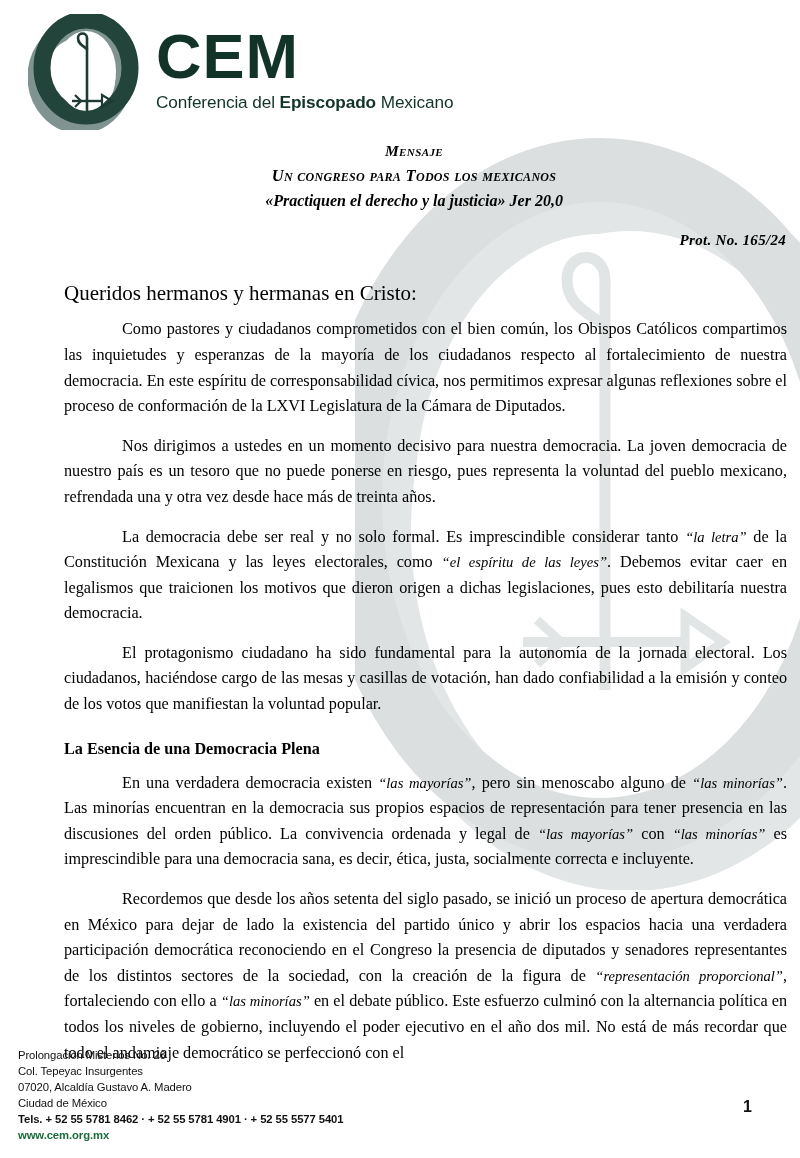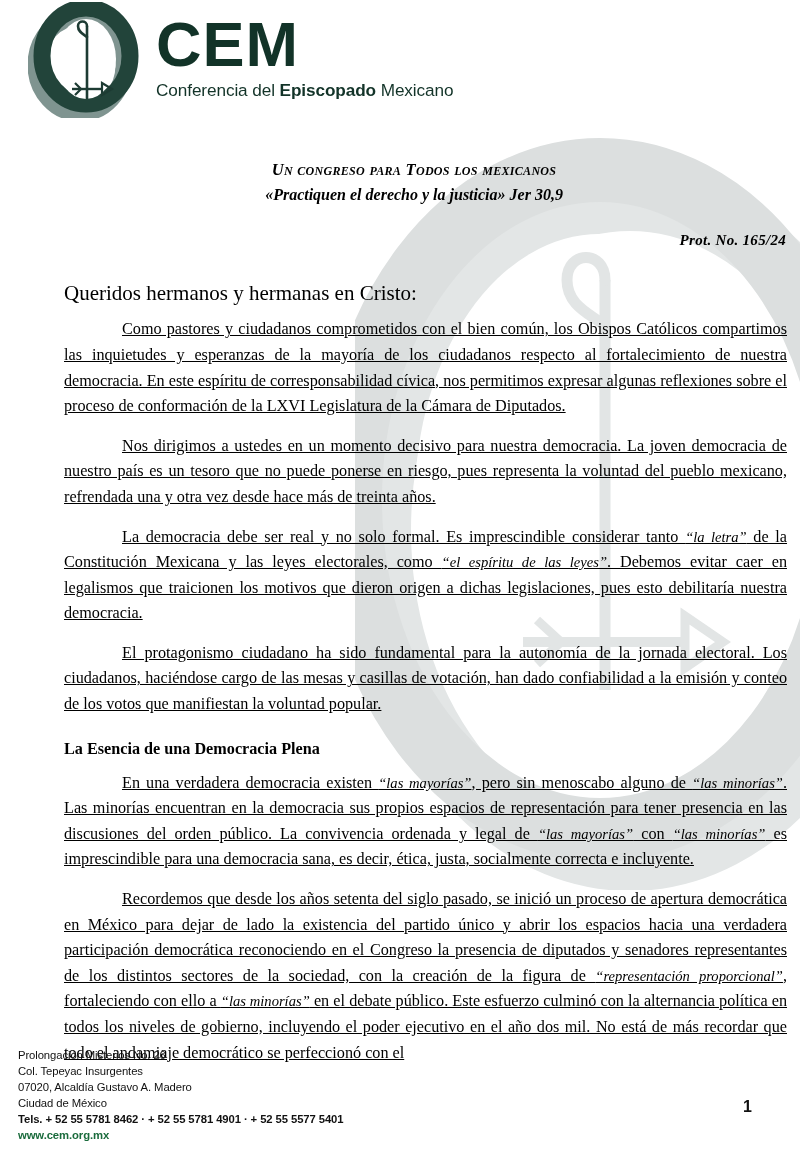--- a/index.html
+++ b/index.html
@@ -29,21 +29,21 @@
     width: 520px;
     height: 760px;
     z-index: 0;
     pointer-events: none;
   }
   .watermark svg { display: block; width: 100%; height: 100%; }
 
   
   .letterhead {
     position: absolute;
-    top: 2px;
+    top: 14px;
     left: 28px;
     z-index: 3;
     display: flex;
     align-items: center;
   }
   .logo-mark {
     width: 122px;
     height: 116px;
     flex: 0 0 auto;
     position: relative;
@@ -90,21 +90,21 @@
     letter-spacing: 0.4px;
     margin-left: 28px;
   }
   .t-line2 {
     font-family: "Liberation Serif", serif;
     font-weight: bold;
     font-style: italic;
     font-variant: small-caps;
     font-size: 16.5px;
     letter-spacing: 0.3px;
-    margin-top: 18px;
+    margin-top: 6px;
     margin-left: 28px;
   }
   .t-line3 {
     font-family: "Liberation Serif", serif;
     font-weight: bold;
     font-style: italic;
     font-size: 16px;
     margin-top: 6px;
     margin-left: 28px;
   }
@@ -134,21 +134,20 @@
     line-height: 1.35;
     margin: 0 0 10px 0;
   }
   p.para {
     font-size: 16.2px;
     line-height: 1.58;
     text-align: justify;
     text-indent: 58px;
     margin: 0 7px 14px 0;
     hyphens: none;
-    text-decoration: underline;
   }
   p.para em {
     font-style: italic;
     font-size: 14.6px;
   }
   h2.section-head {
     font-size: 16.2px;
     font-weight: bold;
     margin: 22px 0 12px 0;
     text-indent: 0;
@@ -230,22 +229,23 @@
         <path d="M47 81 L53 87 L47 93" fill="none" stroke="#1d3b33" stroke-width="2.2"></path>
       </svg>
     </div>
     <div class="logo-word">
       <div class="logo-cem">CEM</div>
       <div class="logo-sub"><span>Conferencia del </span><b>Episcopado</b><span> Mexicano</span></div>
     </div>
   </div>
 
   <div class="titleblock">
+    <div class="t-line1">Mensaje</div>
     <div class="t-line2">Un congreso para Todos los mexicanos</div>
-    <div class="t-line3">«Practiquen el derecho y la justicia» Jer 30,9</div>
+    <div class="t-line3">«Practiquen el derecho y la justicia» Jer 20,0</div>
   </div>
 
   <div class="prot">Prot. No. 165/24</div>
 
   <div class="body-area">
     <p class="salutation">Queridos hermanos y hermanas en Cristo:</p>
 
     <p class="para">Como pastores y ciudadanos comprometidos con el bien común, los Obispos Católicos compartimos las inquietudes y esperanzas de la mayoría de los ciudadanos respecto al fortalecimiento de nuestra democracia. En este espíritu de corresponsabilidad cívica, nos permitimos expresar algunas reflexiones sobre el proceso de conformación de la LXVI Legislatura de la Cámara de Diputados.</p>
     <p class="para">Nos dirigimos a ustedes en un momento decisivo para nuestra democracia. La joven democracia de nuestro país es un tesoro que no puede ponerse en riesgo, pues representa la voluntad del pueblo mexicano, refrendada una y otra vez desde hace más de treinta años.</p>
     <p class="para">La democracia debe ser real y no solo formal. Es imprescindible considerar tanto <em>“la letra”</em> de la Constitución Mexicana y las leyes electorales, como <em>“el espíritu de las leyes”</em>. Debemos evitar caer en legalismos que traicionen los motivos que dieron origen a dichas legislaciones, pues esto debilitaría nuestra democracia.</p>

